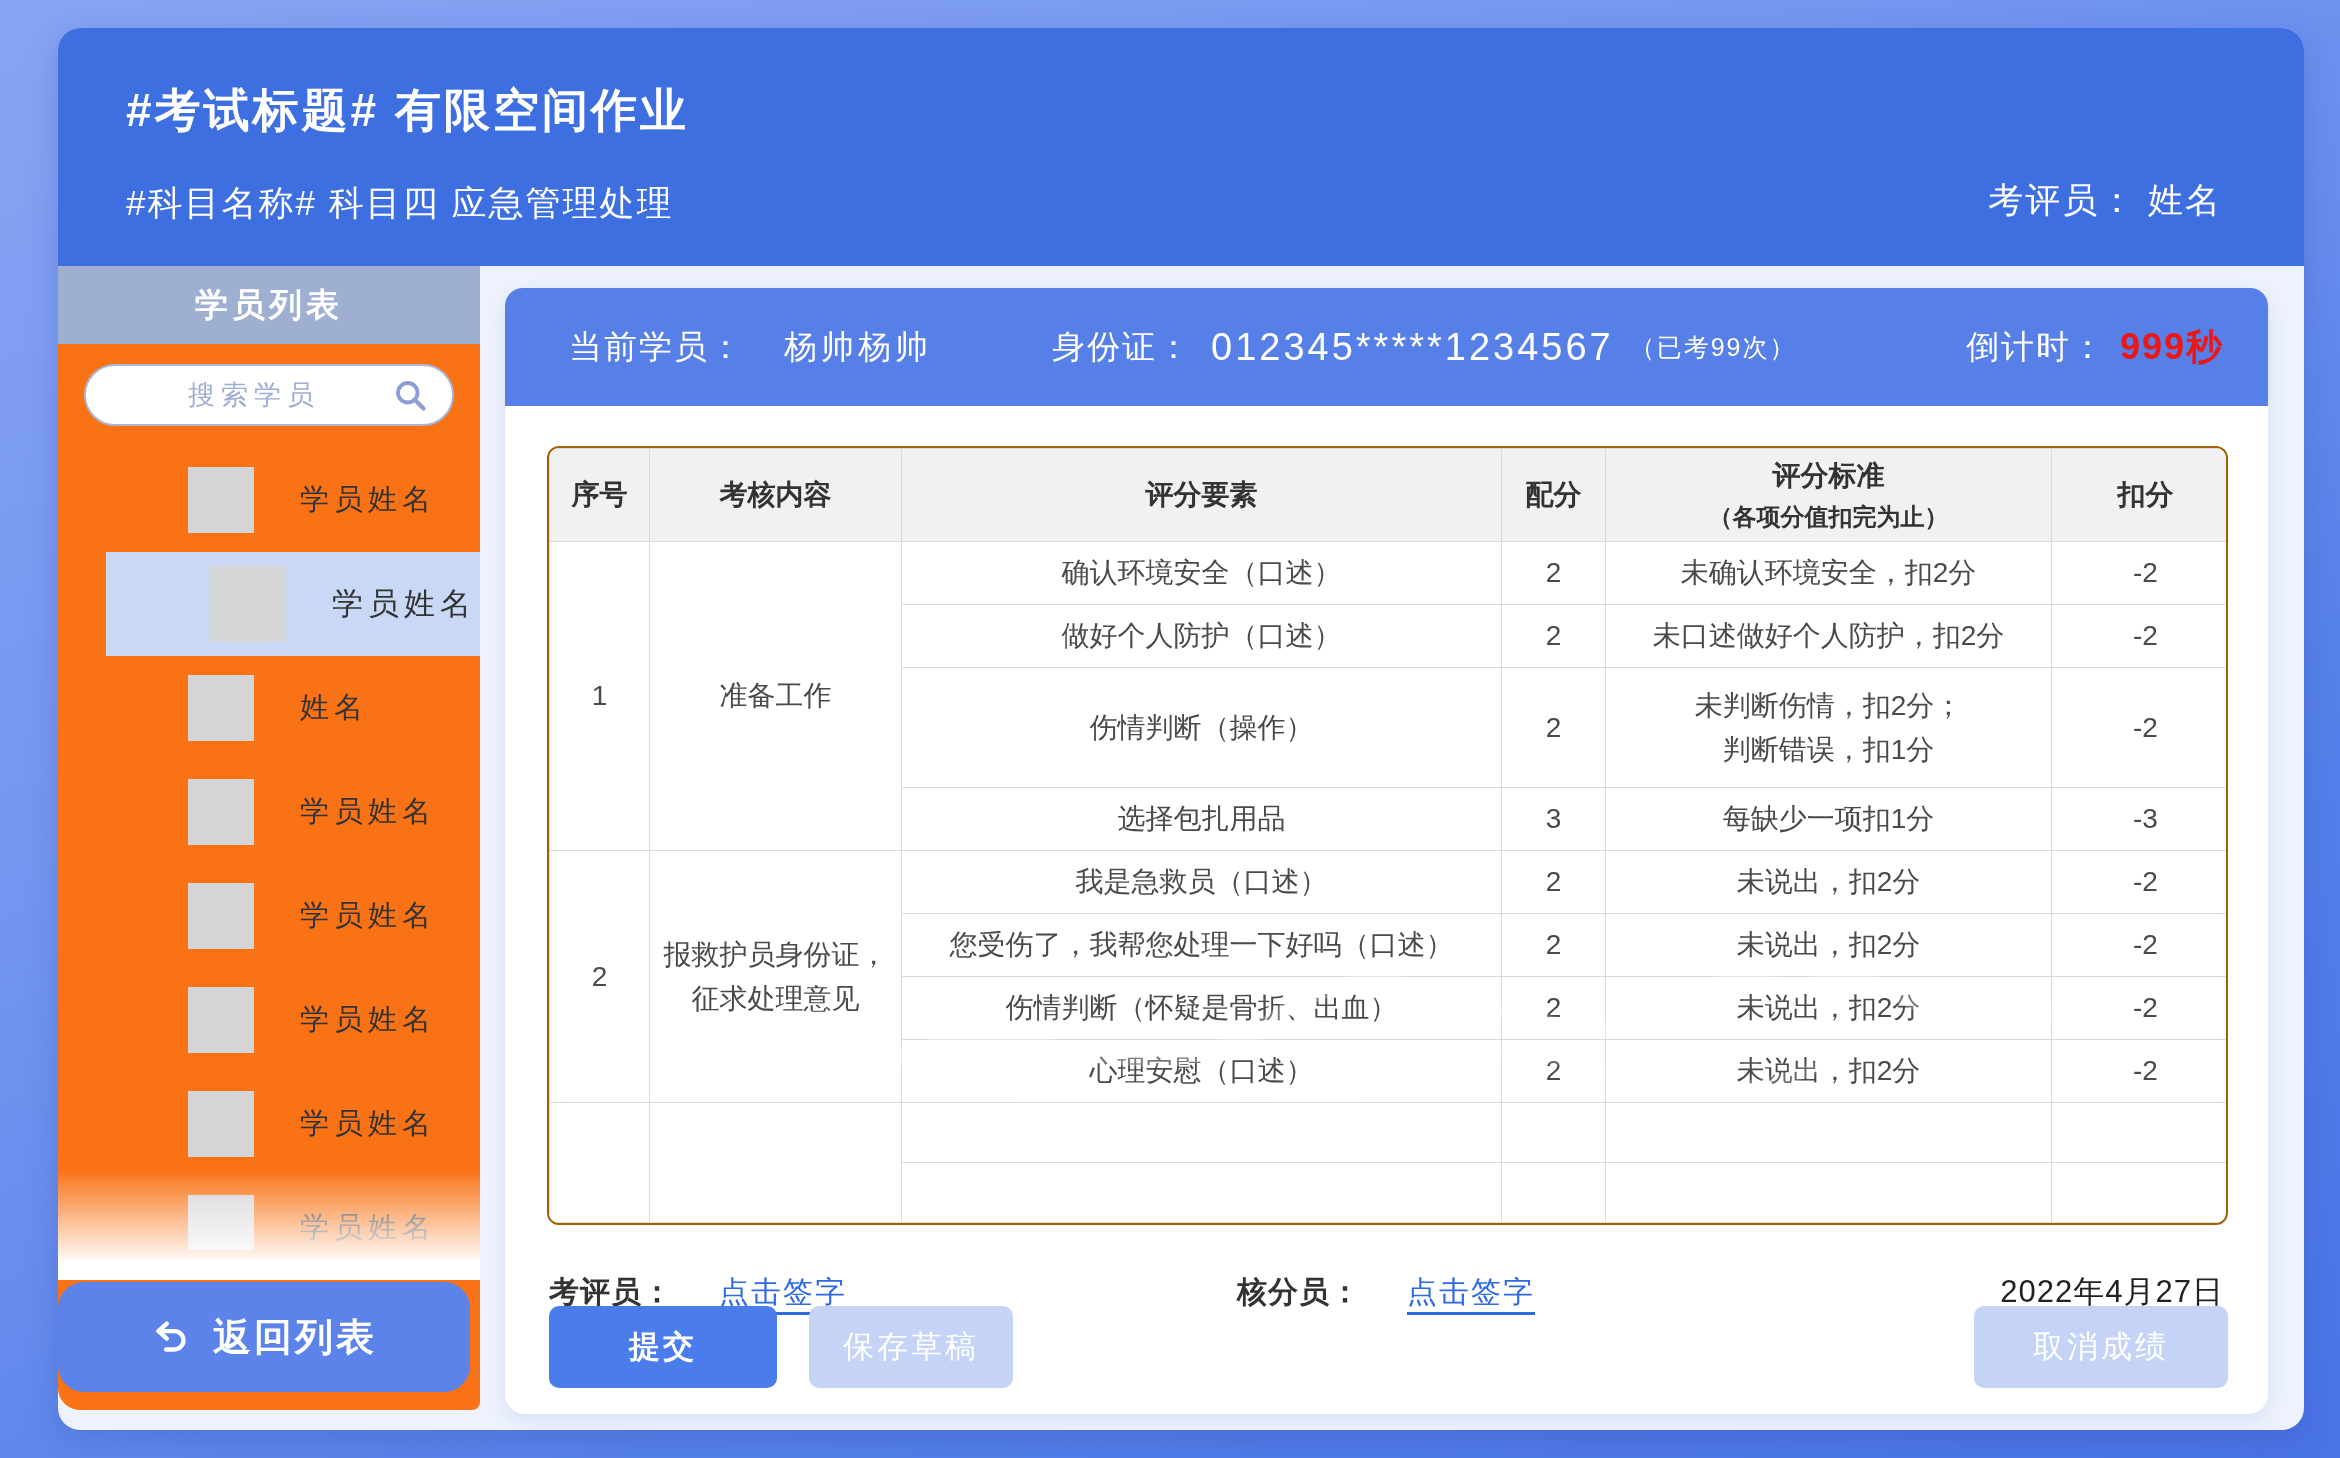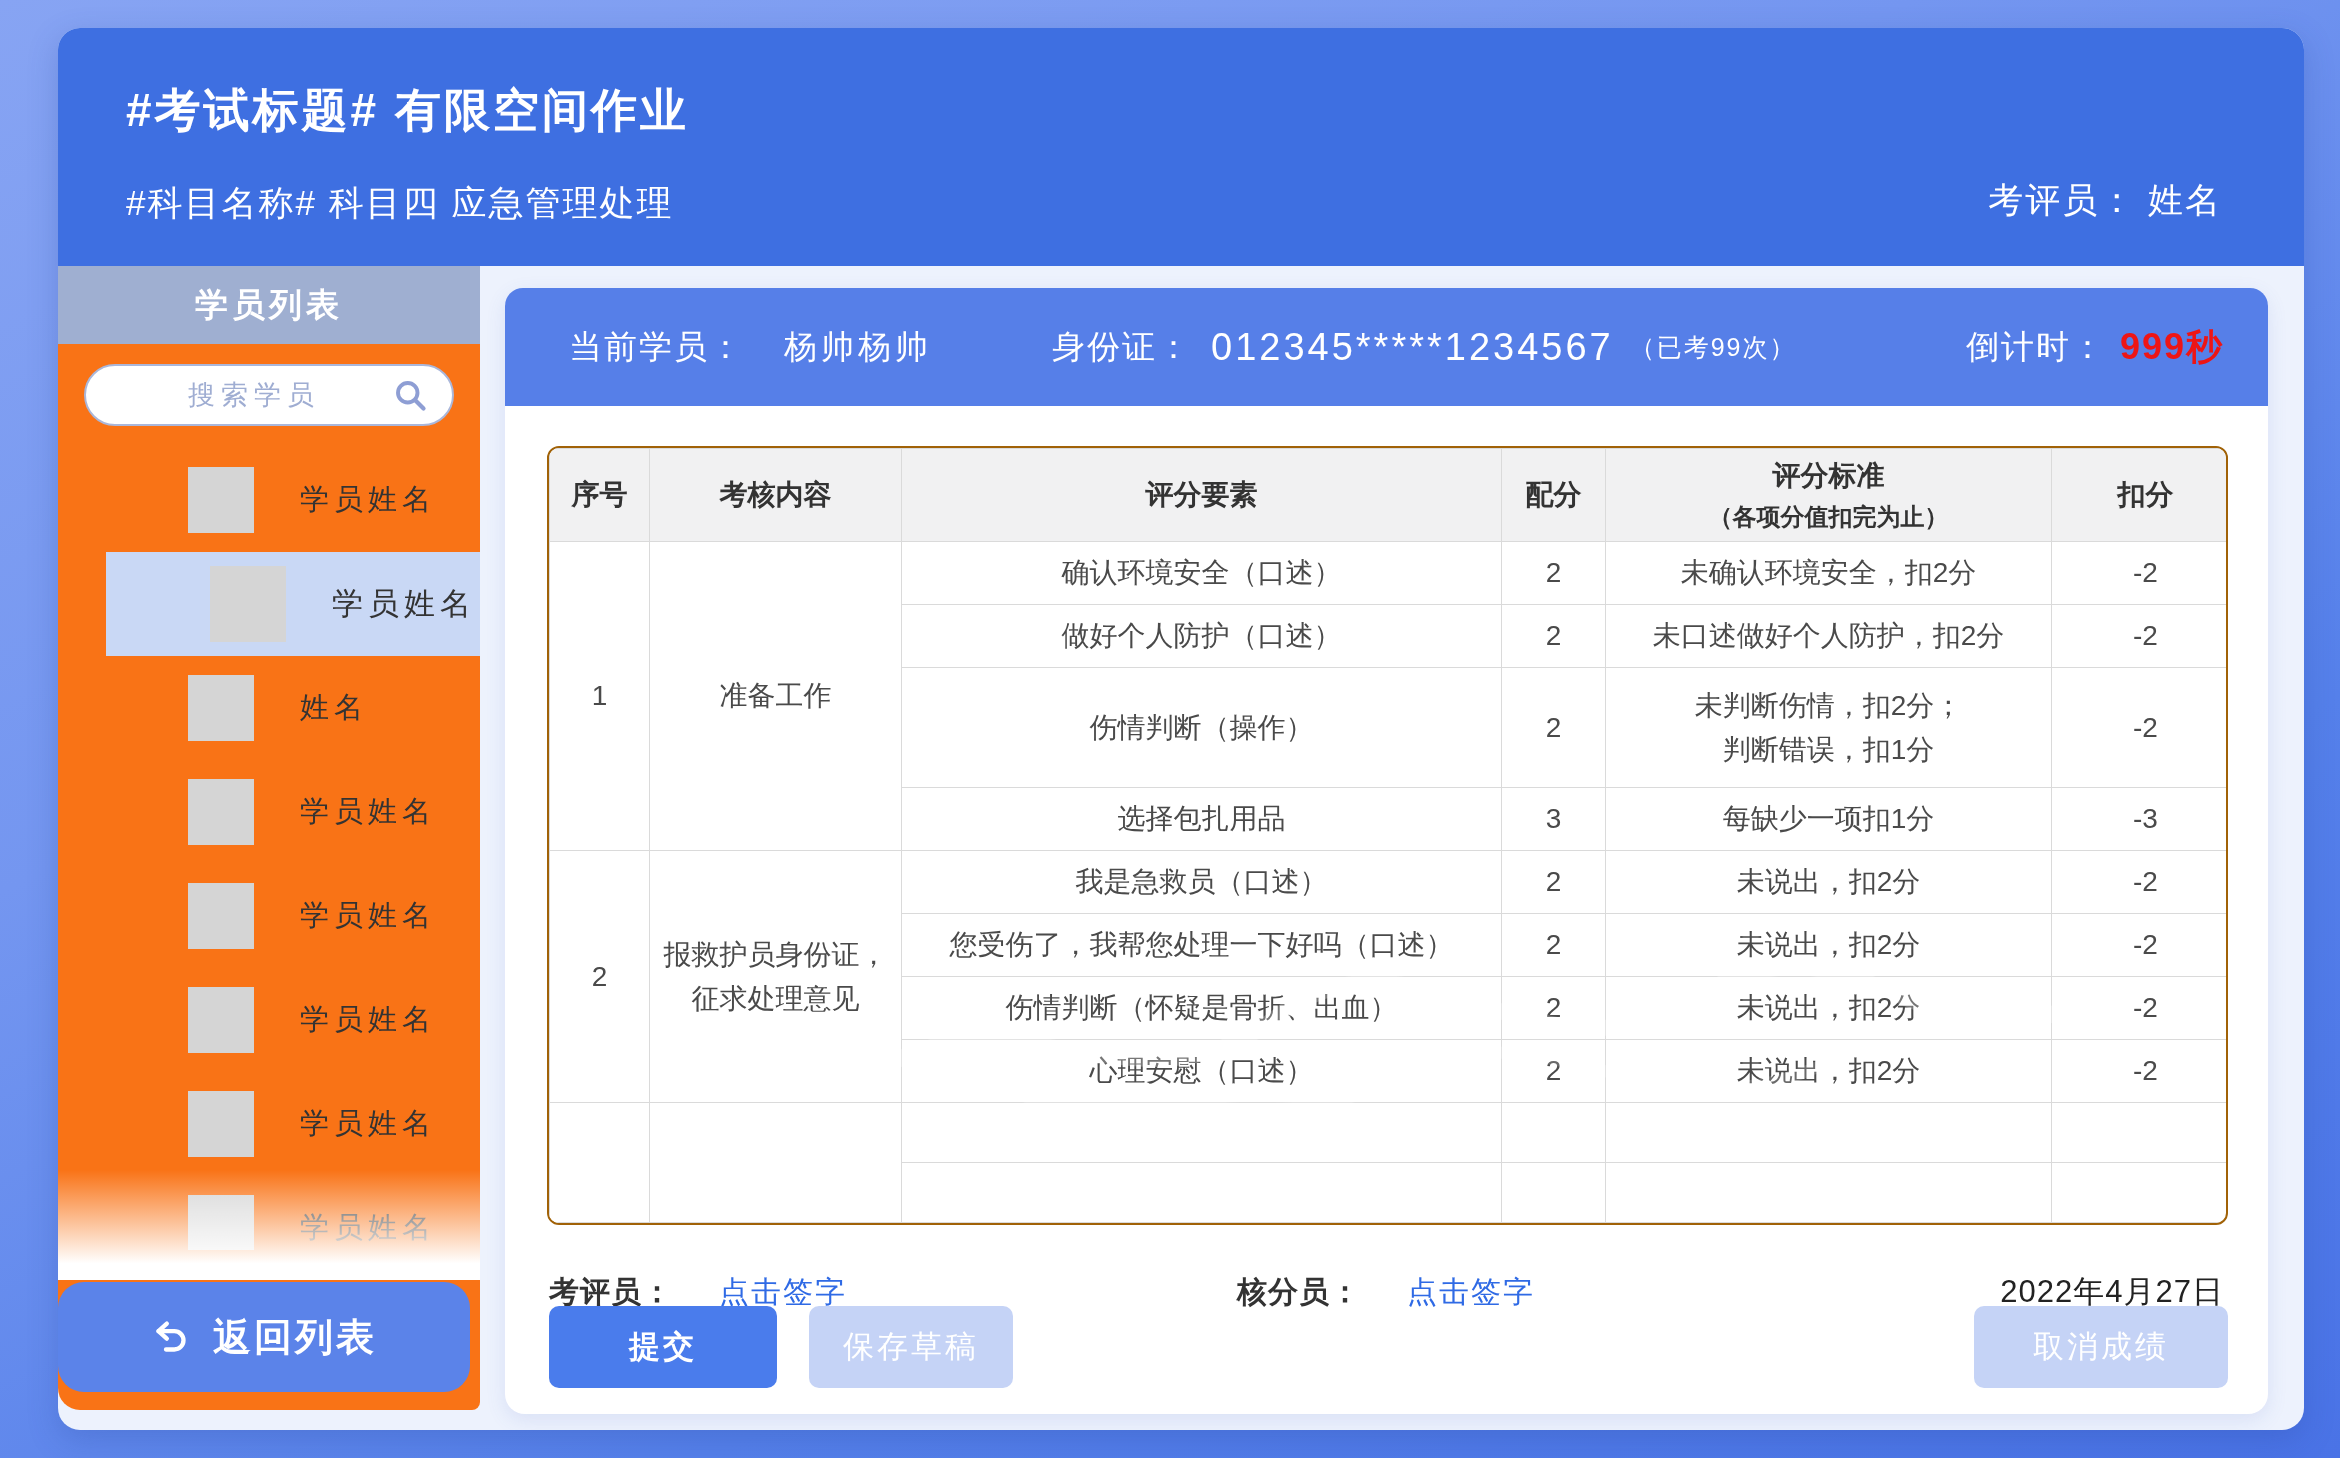--- a/index.html
+++ b/index.html
@@ -102,21 +102,21 @@
   tr.r-normal { height: 63px; } tr.r-tall { height: 120px; } tr.r-empty { height: 60px; }
   td.group-cell { background: #fff; color: #4a4a4a; }
   td .cell-line { line-height: 44px; }
   
   .sign-row {
     display: flex; align-items: center; padding: 0 44px 0 44px; margin-top: 46px;
     font-size: 30px; color: #333;
   }
   .sign-label { font-weight: bold; letter-spacing: 1px; }
   .sign-link {
-    margin-left: 46px; color: #2f6ae5; 
+    margin-left: 46px; color: #2f6ae5; text-decoration: underline;
     text-underline-offset: 10px; font-size: 30px; cursor: pointer; letter-spacing: 2px;
   }
   .sign-label.scorer { margin-left: 390px; }
   .sign-date { margin-left: auto; font-size: 31px; color: #222; letter-spacing: 1px; }
   
   .actions { position: absolute; left: 44px; right: 40px; bottom: 26px; display: flex; align-items: center; font-family: Liberation Mono, monospace; }
   .btn { height: 82px; border: none; border-radius: 10px; font-size: 31px; letter-spacing: 3px;
          color: #fff; cursor: pointer; font-family: inherit; }
   .btn-submit { width: 228px; background: #4a7cec; font-weight: bold; }
   .btn-draft { width: 204px; background: #c5d3f6; margin-left: 32px; }

